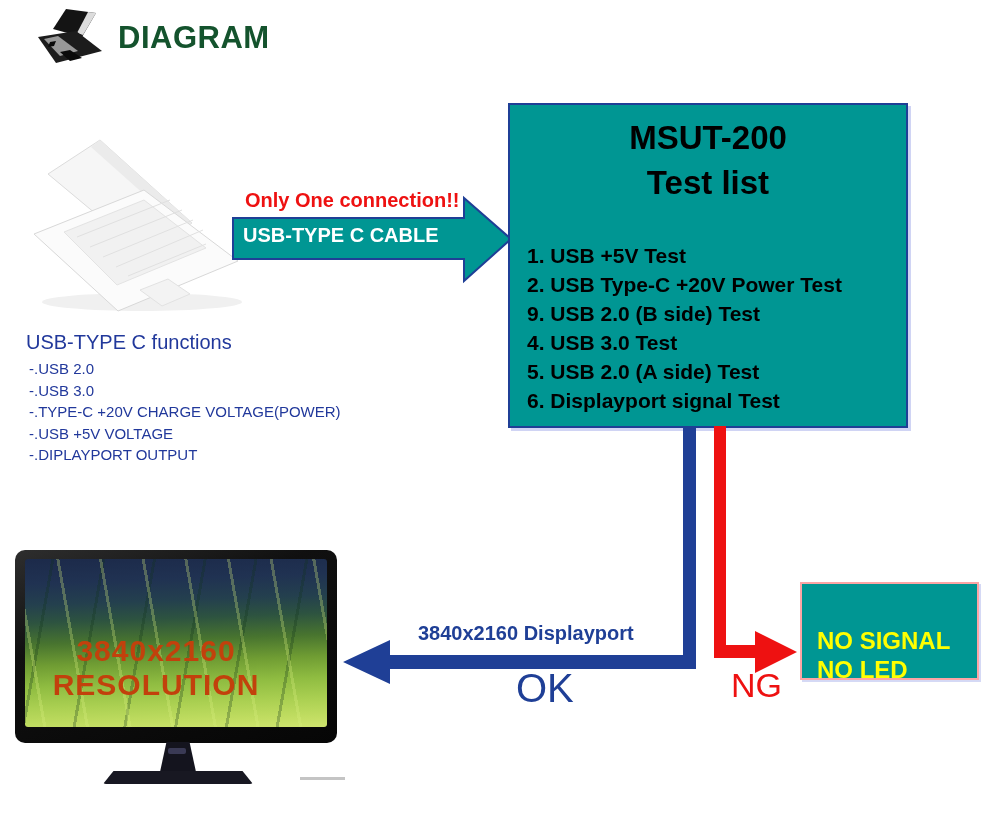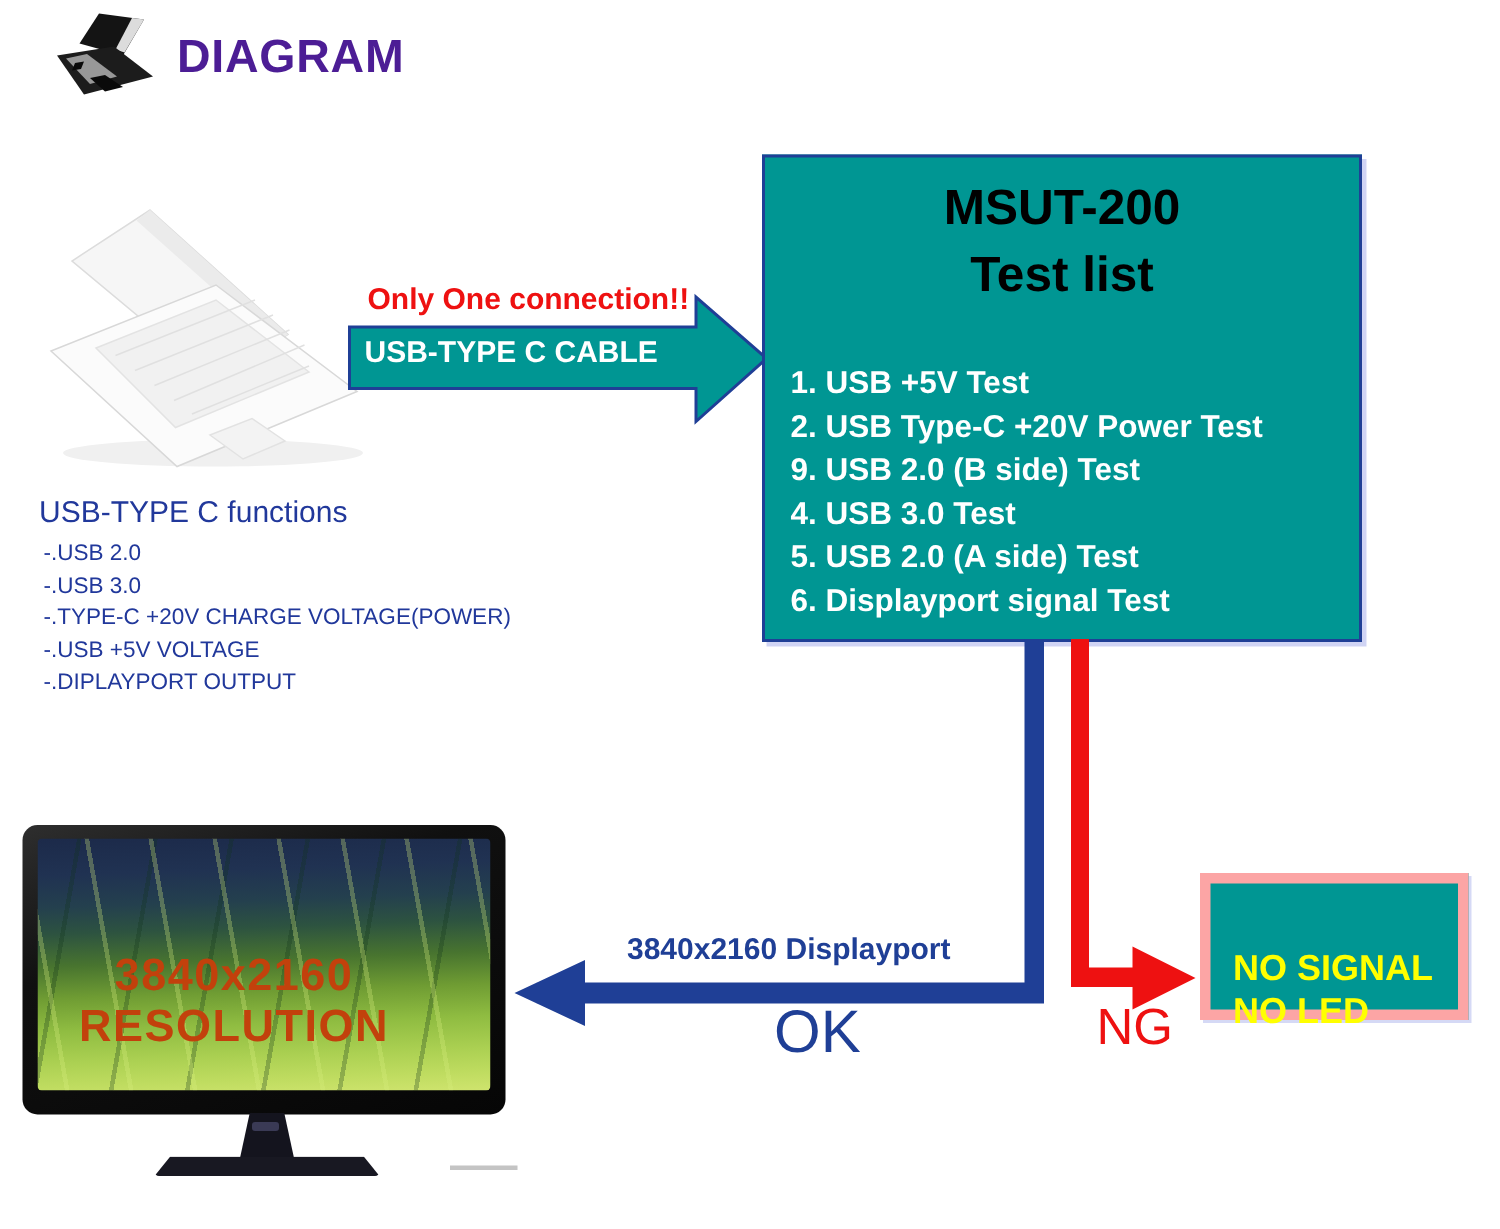--- a/index.html
+++ b/index.html
@@ -2,37 +2,37 @@
 <html><head>
 <meta charset="utf-8">
 <style>
   * { margin:0; padding:0; box-sizing:border-box; }
   body { background:#ffffff; font-family:"Liberation Sans", sans-serif; }
   .canvas { position:relative; width:1000px; height:819px; background:#ffffff; overflow:hidden; }
 
   
   .title-icon { position:absolute; left:30px; top:6px; width:82px; height:64px; }
   .page-title { position:absolute; left:118px; top:20px; font-size:31px; font-weight:700;
-                color:#4c1d95; letter-spacing:0.5px; }
+                color:#14532d; letter-spacing:0.5px; }
 
   
   .laptop-photo { position:absolute; left:22px; top:130px; width:235px; height:192px; }
 
   
   .callout { position:absolute; left:245px; top:189px; font-size:20px; font-weight:700; color:#EE1111; white-space:nowrap; }
   .cable-arrow { position:absolute; left:230px; top:193px; width:284px; height:92px; }
   .cable-label { position:absolute; left:243px; top:224px; font-size:20px; font-weight:700; color:#ffffff; white-space:nowrap; z-index:2; }
 
   
   .test-box { position:absolute; left:508px; top:103px; width:400px; height:325px;
               background:#009693; border:2px solid #1F3F96;
               box-shadow:3px 3px 0 rgba(150,160,230,0.45); }
   .tb-title { margin-top:10px; text-align:center; color:#000000; font-size:33px; font-weight:700; line-height:45px; }
   .tb-list { margin-top:36px; padding-left:17px; }
-  .tb-item { color:#ffffff; font-size:21px; font-weight:700; line-height:29px; white-space:nowrap; }
+  .tb-item { color:#000000; font-size:21px; font-weight:700; line-height:29px; white-space:nowrap; }
 
   
   .functions { position:absolute; left:26px; top:331px; }
   .fn-heading { font-size:20px; font-weight:400; color:#21389B; margin-bottom:4px; }
   .fn-item { font-size:15px; color:#21389B; line-height:21.5px; padding-left:3px; white-space:nowrap; }
 
   
   .monitor { position:absolute; left:15px; top:550px; width:325px; height:240px; }
   .m-frame { position:absolute; left:0; top:0; width:322px; height:193px;
              background:linear-gradient(160deg,#2e2e2e 0%,#101010 35%,#060606 100%);
@@ -53,21 +53,21 @@
 
   
   .ok-arrow { position:absolute; left:330px; top:420px; width:380px; height:270px; }
   .ng-arrow { position:absolute; left:710px; top:420px; width:95px; height:260px; }
   .dp-label { position:absolute; left:418px; top:622px; font-size:20px; font-weight:700; color:#1F3F96; white-space:nowrap; }
   .ok-label { position:absolute; left:516px; top:666px; font-size:40px; color:#1F3F96; }
   .ng-label { position:absolute; left:731px; top:666px; font-size:34px; color:#EE1111; }
 
   
   .no-signal-box { position:absolute; left:800px; top:582px; width:179px; height:98px;
-                   background:#009693; border:7px solid #fca5a5; padding:42px 0 0 15px;
+                   background:#009693; border:2px solid #fca5a5; padding:42px 0 0 15px;
                    box-shadow:2px 2px 0 rgba(150,160,230,0.4); }
   .ns-line { color:#FFFF00; font-size:24px; font-weight:700; line-height:29px; white-space:nowrap; }
 </style>
 </head>
 <body>
 
 <div class="canvas">
 
   <svg class="title-icon" viewBox="0 0 82 64">
     <polygon points="36,3 66,7 52,31 23,23" fill="#141414"></polygon>

